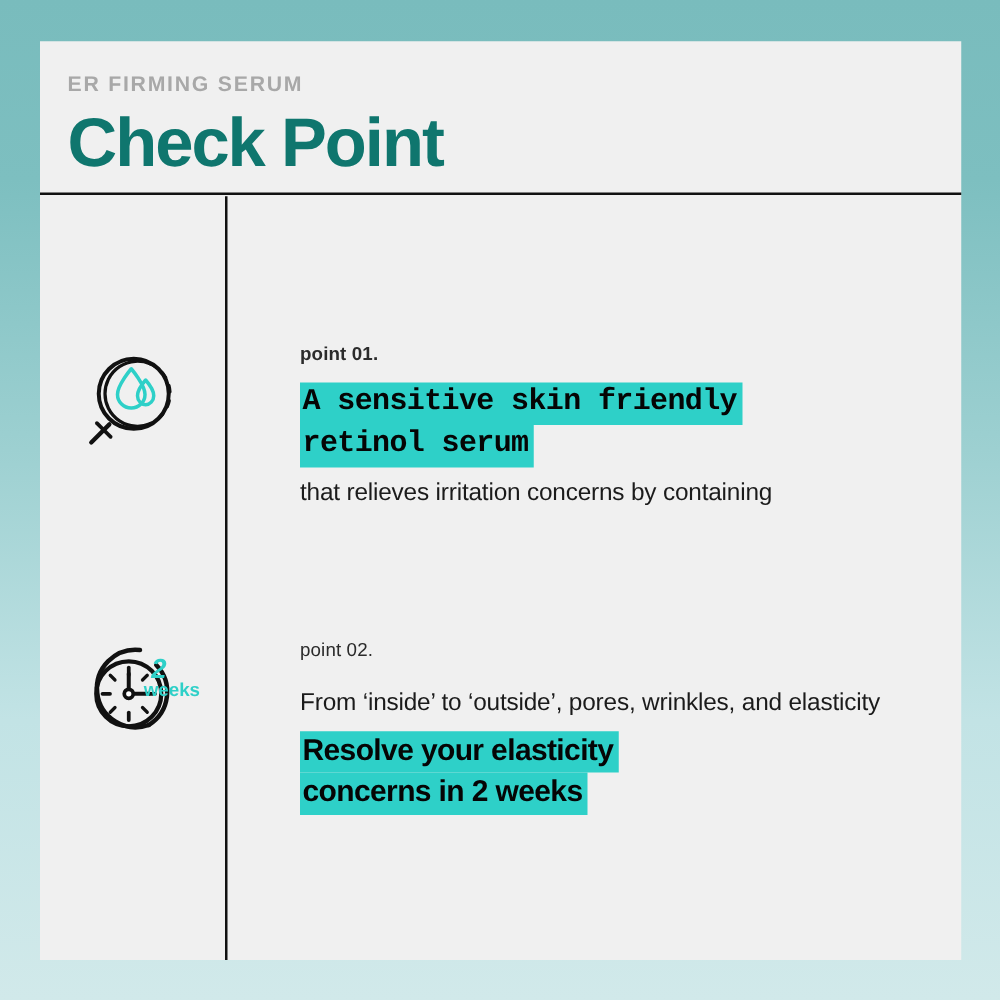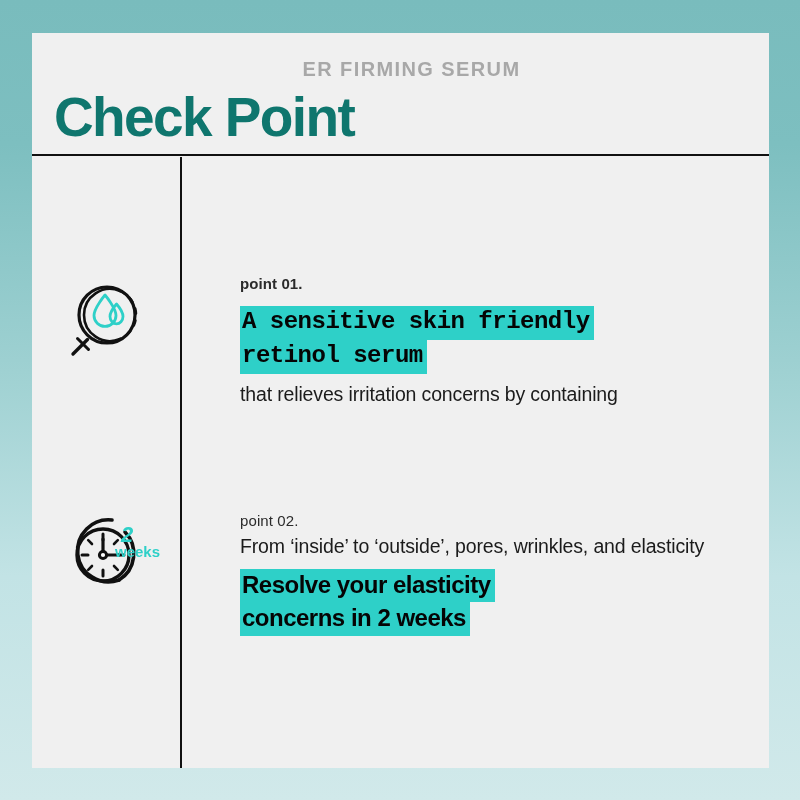--- a/index.html
+++ b/index.html
@@ -25,26 +25,25 @@
 
   
   #header {
     position:absolute;
     left:0; top:0;
     width:100%; height:124px;
     padding:26px 0 0 22px;
   }
 
   #eyebrow {
-    font-size:20px;
+    font-size:17px;
     font-weight:bold;
     letter-spacing:1.4px;
     color:#a8a8a8;
     line-height:1;
-    text-align:center;
   }
 
   #main-title {
     margin-top:9px;
     font-size:55px;
     font-weight:bold;
     letter-spacing:-1.6px;
     color:#0f766e;
     line-height:1.08;
   }
@@ -104,21 +103,21 @@
   .hl-wrap { line-height:1.28; }
 
   
   #point1-block { position:absolute; left:58px; top:118px; }
   #point1-label { margin-bottom:14px;font-weight:bold; }
   #point1-head  { margin-bottom:7px;font-family:Liberation Mono, monospace; }
   #point1-body  { margin-top:4px; }
 
   
   #point2-block { position:absolute; left:58px; top:355px; }
-  #point2-label { margin-bottom:4px; }
+  #point2-label { margin-bottom:20px; }
   #point2-head  { margin-top:8px; }
 
   
   #magnifier-icon { position:absolute; left:30px; top:120px; }
   #clock-icon     { position:absolute; left:25px; top:357px; }
 </style>
 </head>
 <body>
 
 <div id="card">

